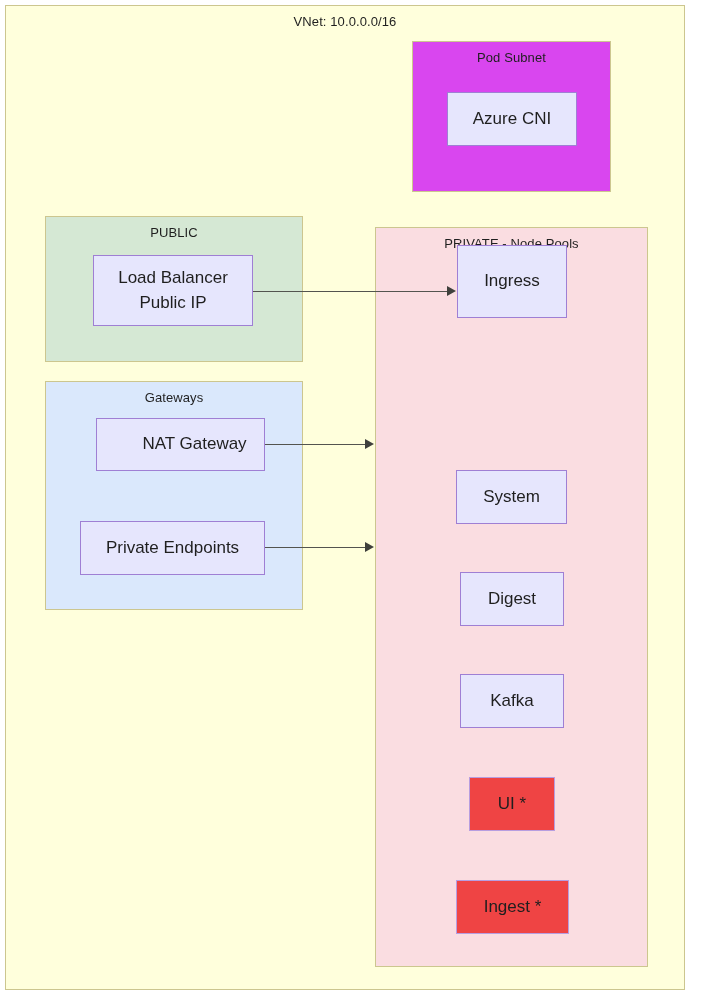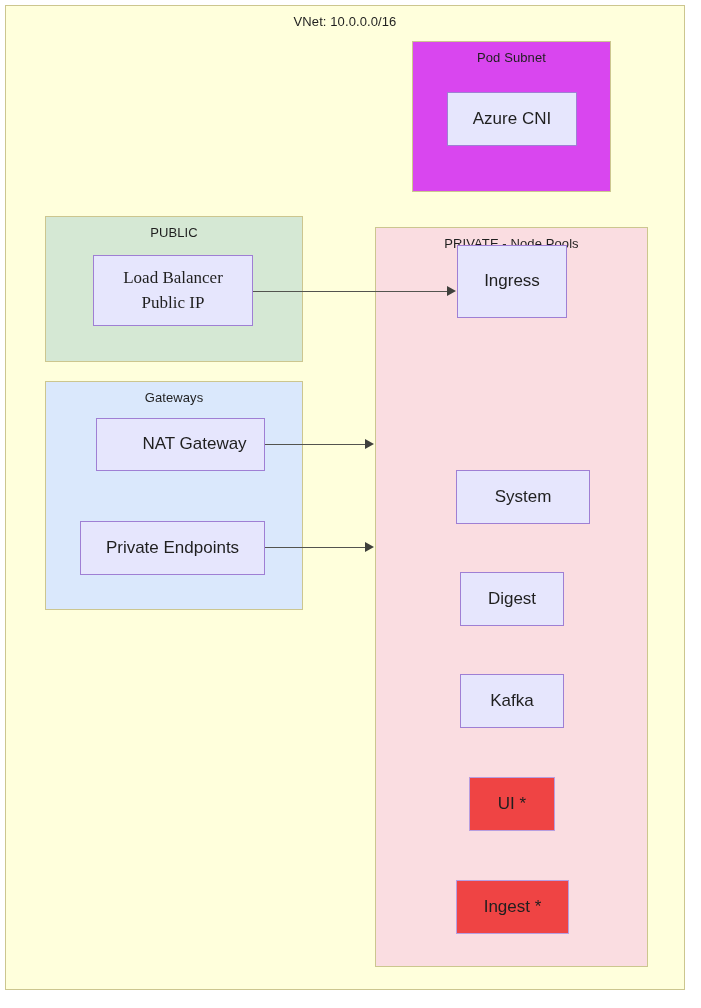--- a/index.html
+++ b/index.html
@@ -94,21 +94,21 @@
   </div>
 
   <div class="node" style="left:447px; top:92px; width:130px; height:54px;">
     <span class="label">Azure CNI</span>
   </div>
 
   <div class="container-box public" style="left:45px; top:216px; width:258px; height:146px;">
     <div class="container-title" style="top:8px;">PUBLIC</div>
   </div>
 
-  <div class="node" style="left:93px; top:255px; width:160px; height:71px; flex-direction:column;font-family:Liberation Serif, serif;">
+  <div class="node" style="left:93px; top:255px; width:160px; height:71px; flex-direction:column;">
     <span class="label">Load Balancer</span>
     <span class="label">Public IP</span>
   </div>
 
   <div class="container-box gateways" style="left:45px; top:381px; width:258px; height:229px;">
     <div class="container-title" style="top:8px;">Gateways</div>
   </div>
 
   <div class="node" style="left:96px; top:418px; width:169px; height:53px;padding-left:28px;">
     <span class="label">NAT Gateway</span>
@@ -119,21 +119,21 @@
   </div>
 
   <div class="container-box private" style="left:375px; top:227px; width:273px; height:740px;">
     <div class="container-title" style="top:8px;">PRIVATE - Node Pools</div>
   </div>
 
   <div class="node" style="left:457px; top:245px; width:110px; height:73px;">
     <span class="label">Ingress</span>
   </div>
 
-  <div class="node" style="left:456px; top:470px; width:134px; height:54px;">
+  <div class="node" style="left:456px; top:470px; width:111px; height:54px;">
     <span class="label">System</span>
   </div>
 
   <div class="node" style="left:460px; top:572px; width:104px; height:54px;">
     <span class="label">Digest</span>
   </div>
 
   <div class="node" style="left:460px; top:674px; width:104px; height:54px;align-items:center;">
     <span class="label">Kafka</span>
   </div>

